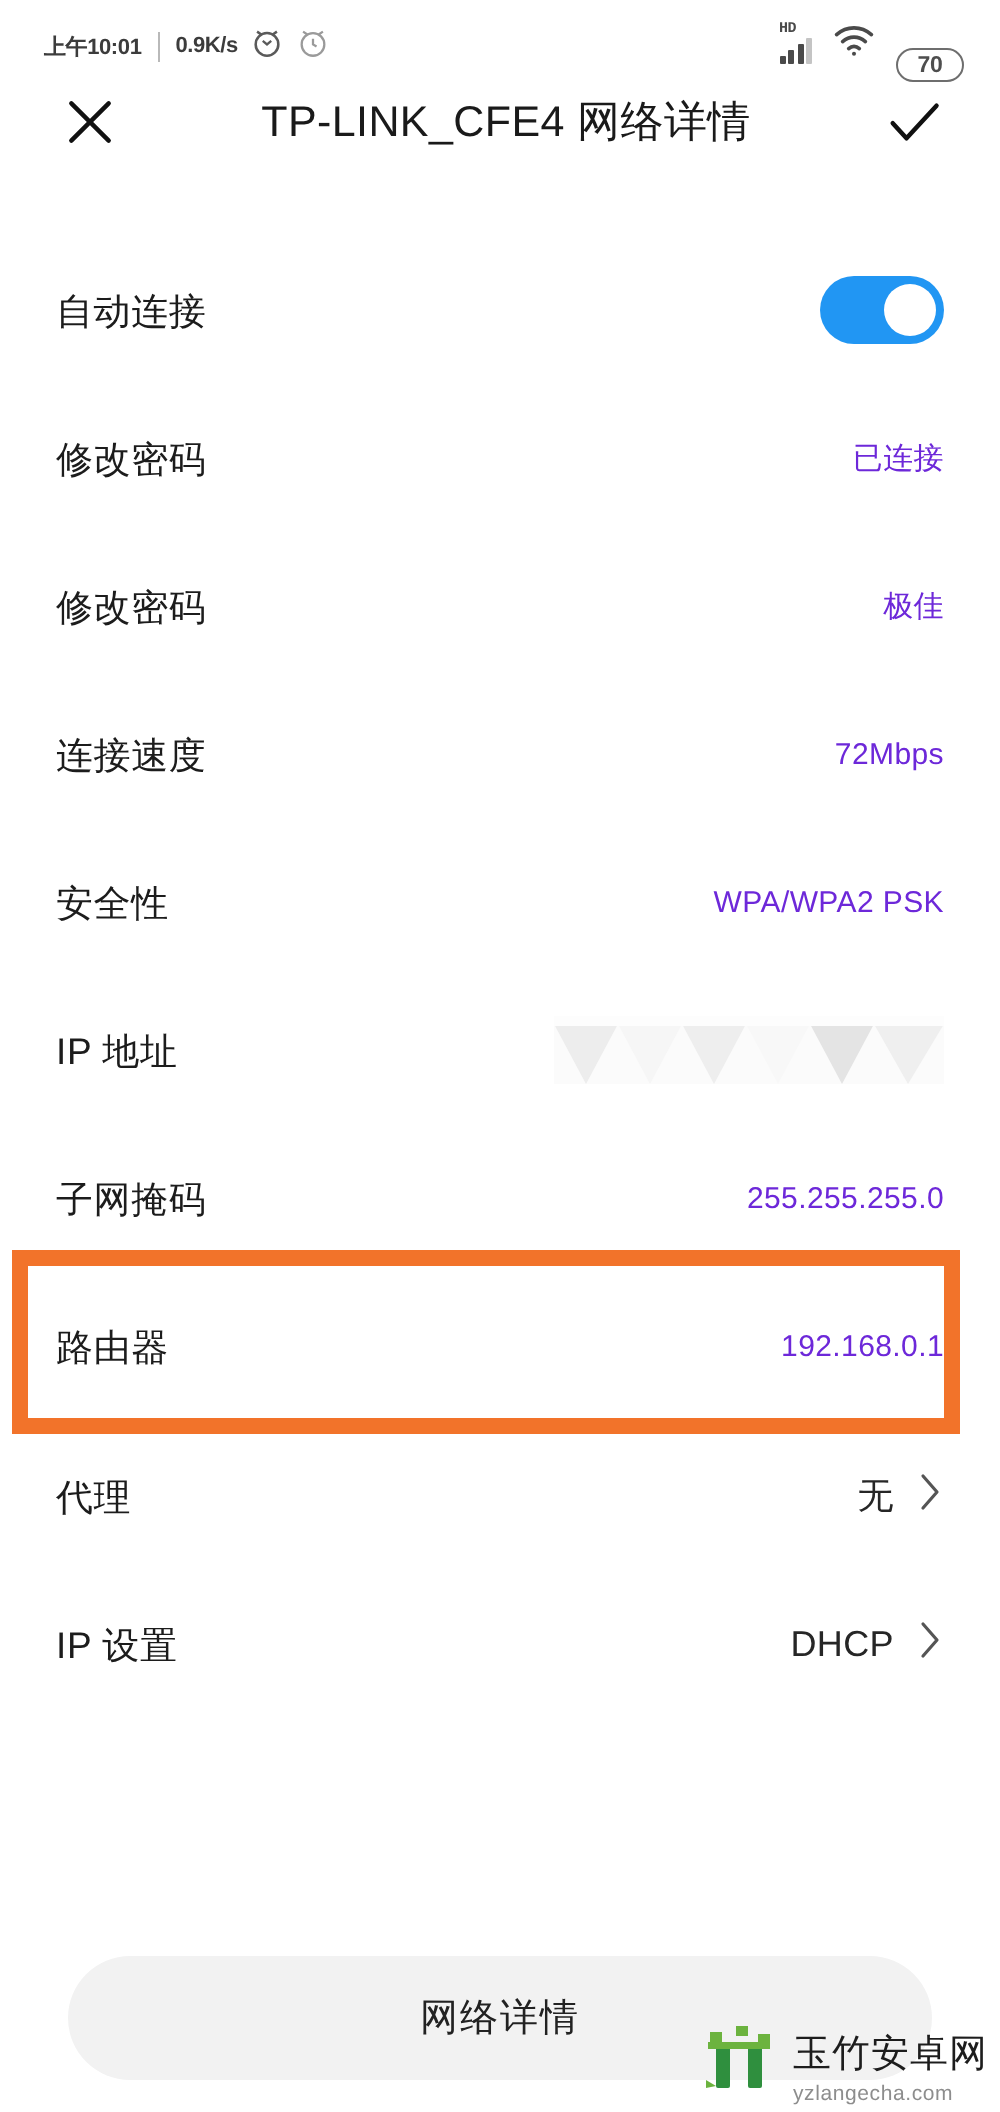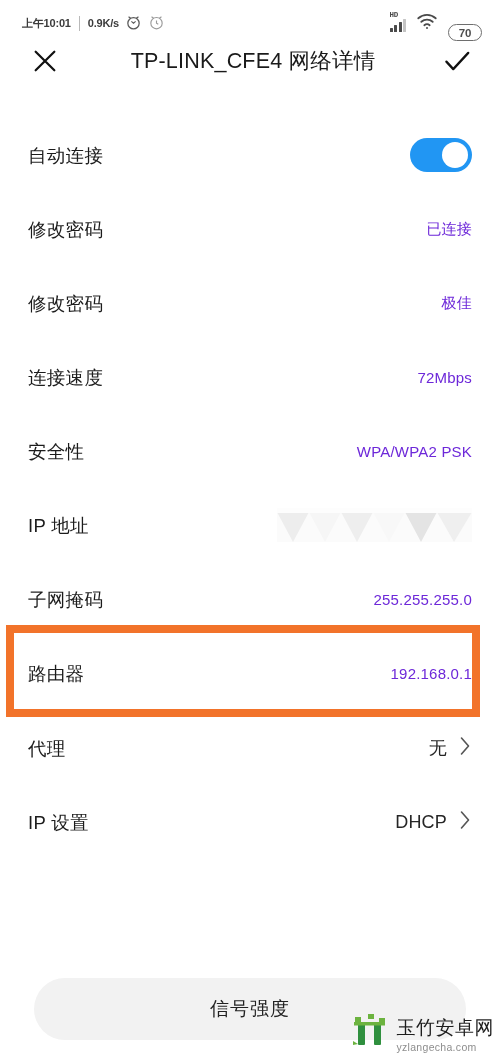--- a/index.html
+++ b/index.html
@@ -387,21 +387,21 @@
       </span>
     </span>
   </div>
 
 </div>
 
 <div class="highlight-box"></div>
 
 <div class="bottom-area">
   <button class="pw-button">
-    <span>信号强度</span>
+    <span>网络详情</span>
   </button>
   <div class="watermark">
     <span>
       <svg width="40" height="40" viewBox="0 0 40 40">
         <rect x="3" y="9" width="6" height="5" fill="#6cb33f"></rect>
         <rect x="16" y="6" width="6" height="5" fill="#6cb33f"></rect>
         <rect x="27" y="10" width="6" height="5" fill="#6cb33f"></rect>
         <rect x="6" y="16" width="7" height="21" rx="1" fill="#2f8f3e"></rect>
         <rect x="22" y="14" width="7" height="23" rx="1" fill="#2f8f3e"></rect>
         <rect x="2" y="14" width="31" height="3.5" fill="#6cb33f"></rect>

